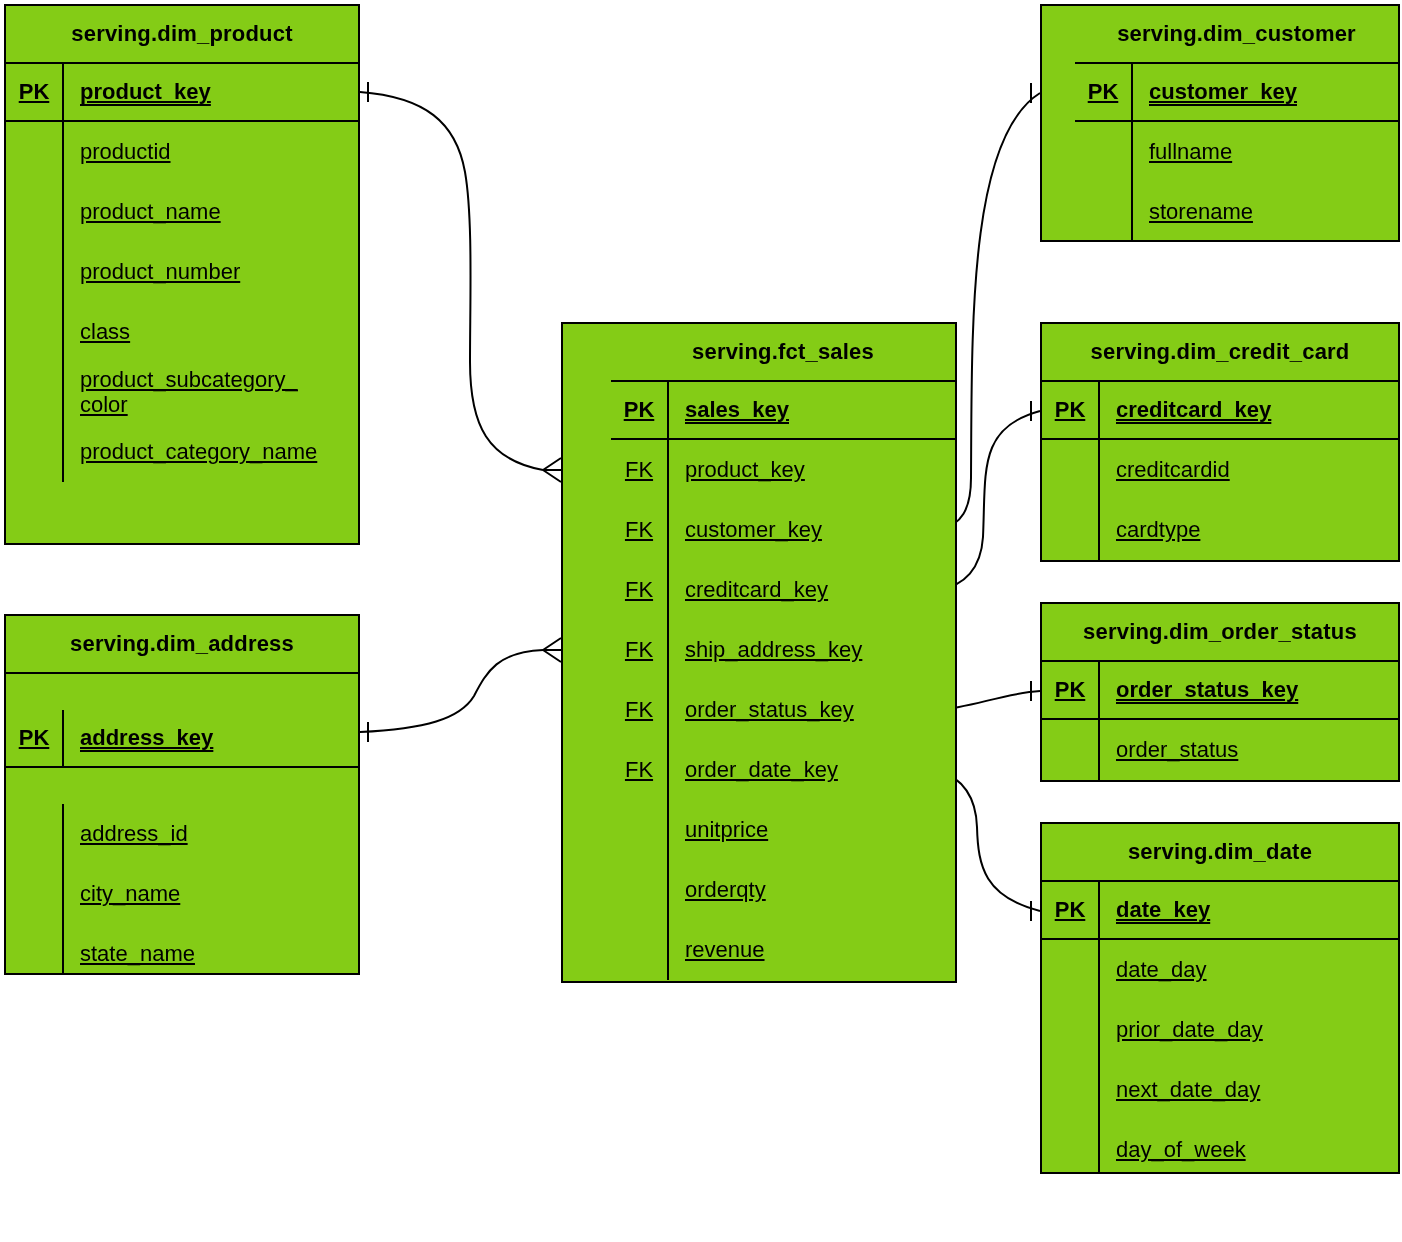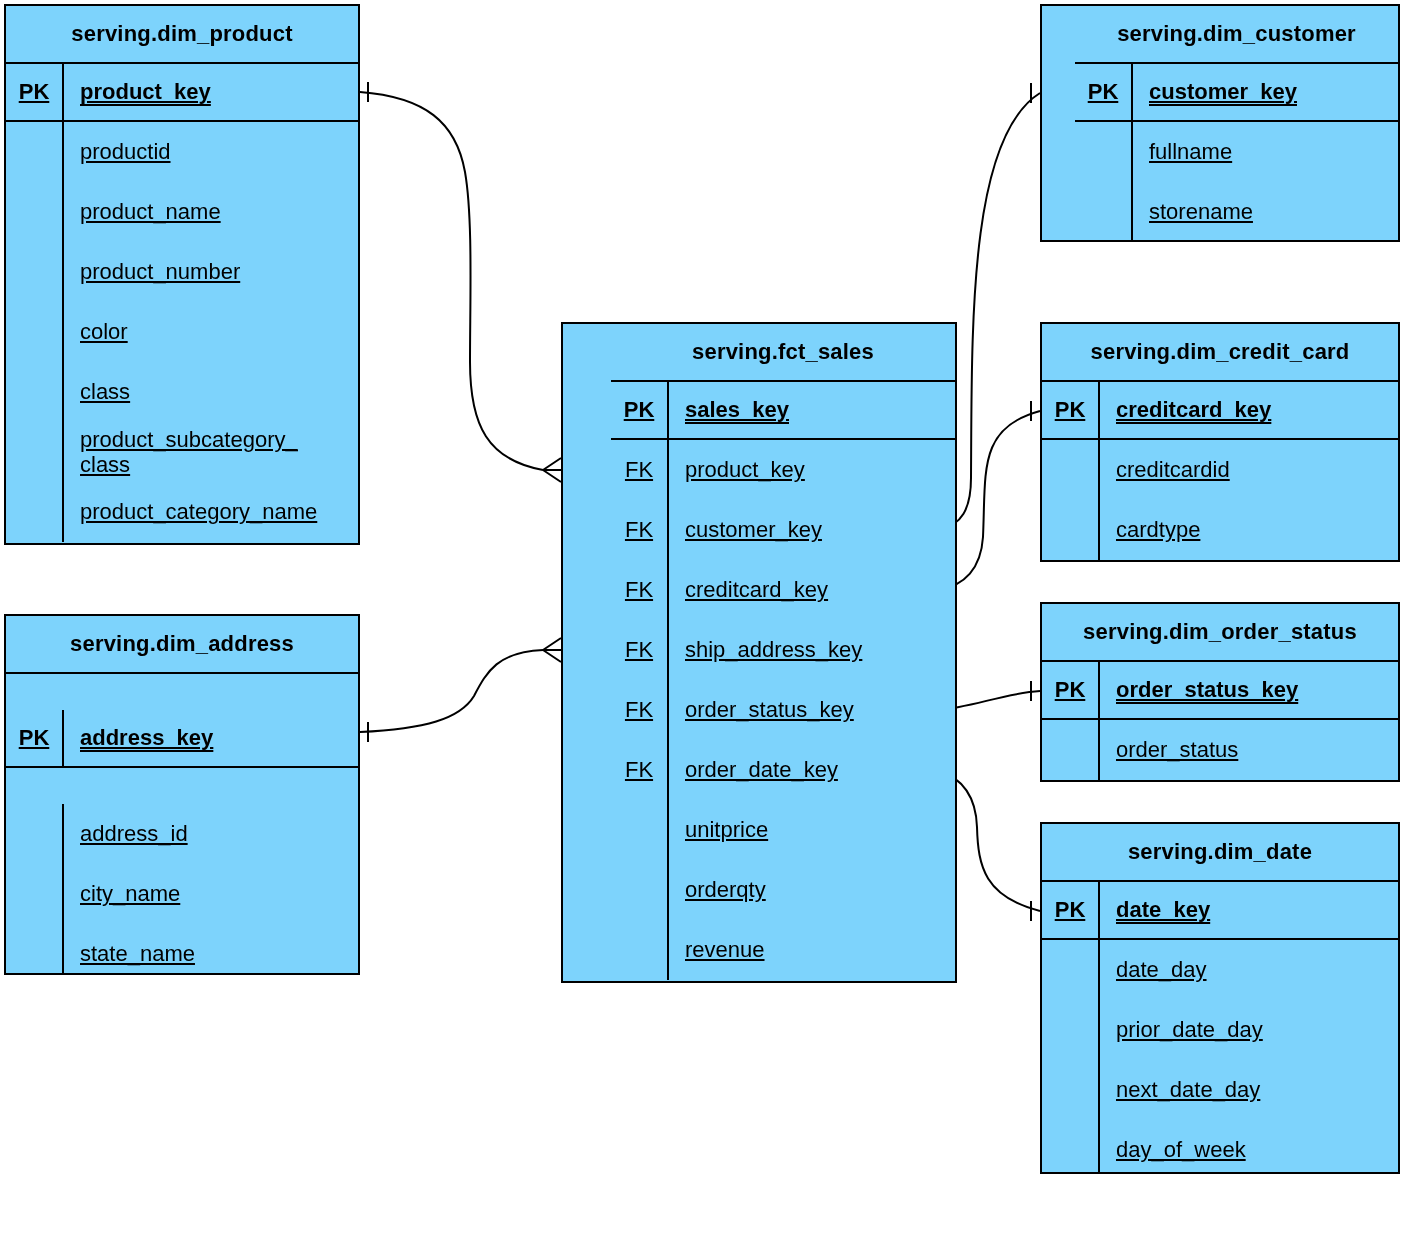--- a/index.html
+++ b/index.html
@@ -10,21 +10,21 @@
     color:#000;
     overflow:hidden;
   }
   .wires{
     position:absolute;left:0;top:0;width:1402px;height:1242px;
     z-index:0;pointer-events:none;
   }
   .wires path{stroke:#000;stroke-width:2;fill:none;}
   .etable{
     position:absolute;
-    background:#7dd3fc;
+    background:#84cc16;
     border:2px solid #000;
     box-sizing:border-box;
     display:flex;flex-direction:column;
     z-index:1;
   }
   .ttitle{
     height:58px;flex:none;box-sizing:border-box;
     border-bottom:2px solid #000;
     display:flex;align-items:center;justify-content:center;
     font-weight:bold;font-size:22px;
@@ -115,30 +115,26 @@
       <div class="trow">
         <div class="key-cell"></div>
         <div class="field-cell">product_name</div>
       </div>
       <div class="trow">
         <div class="key-cell"></div>
         <div class="field-cell">product_number</div>
       </div>
       <div class="trow">
         <div class="key-cell"></div>
-        <div class="field-cell">color</div>
-      </div>
-      <div class="trow">
-        <div class="key-cell"></div>
         <div class="field-cell">class</div>
       </div>
       <div class="trow">
         <div class="key-cell"></div>
         <div class="field-cell">product_subcategory_
-class</div>
+color</div>
       </div>
       <div class="trow">
         <div class="key-cell"></div>
         <div class="field-cell">product_category_name</div>
       </div>
     </div>
 </div>
 
 <div class="etable" id="t-dim_address">
   <div class="ttitle">serving.dim_address</div>

